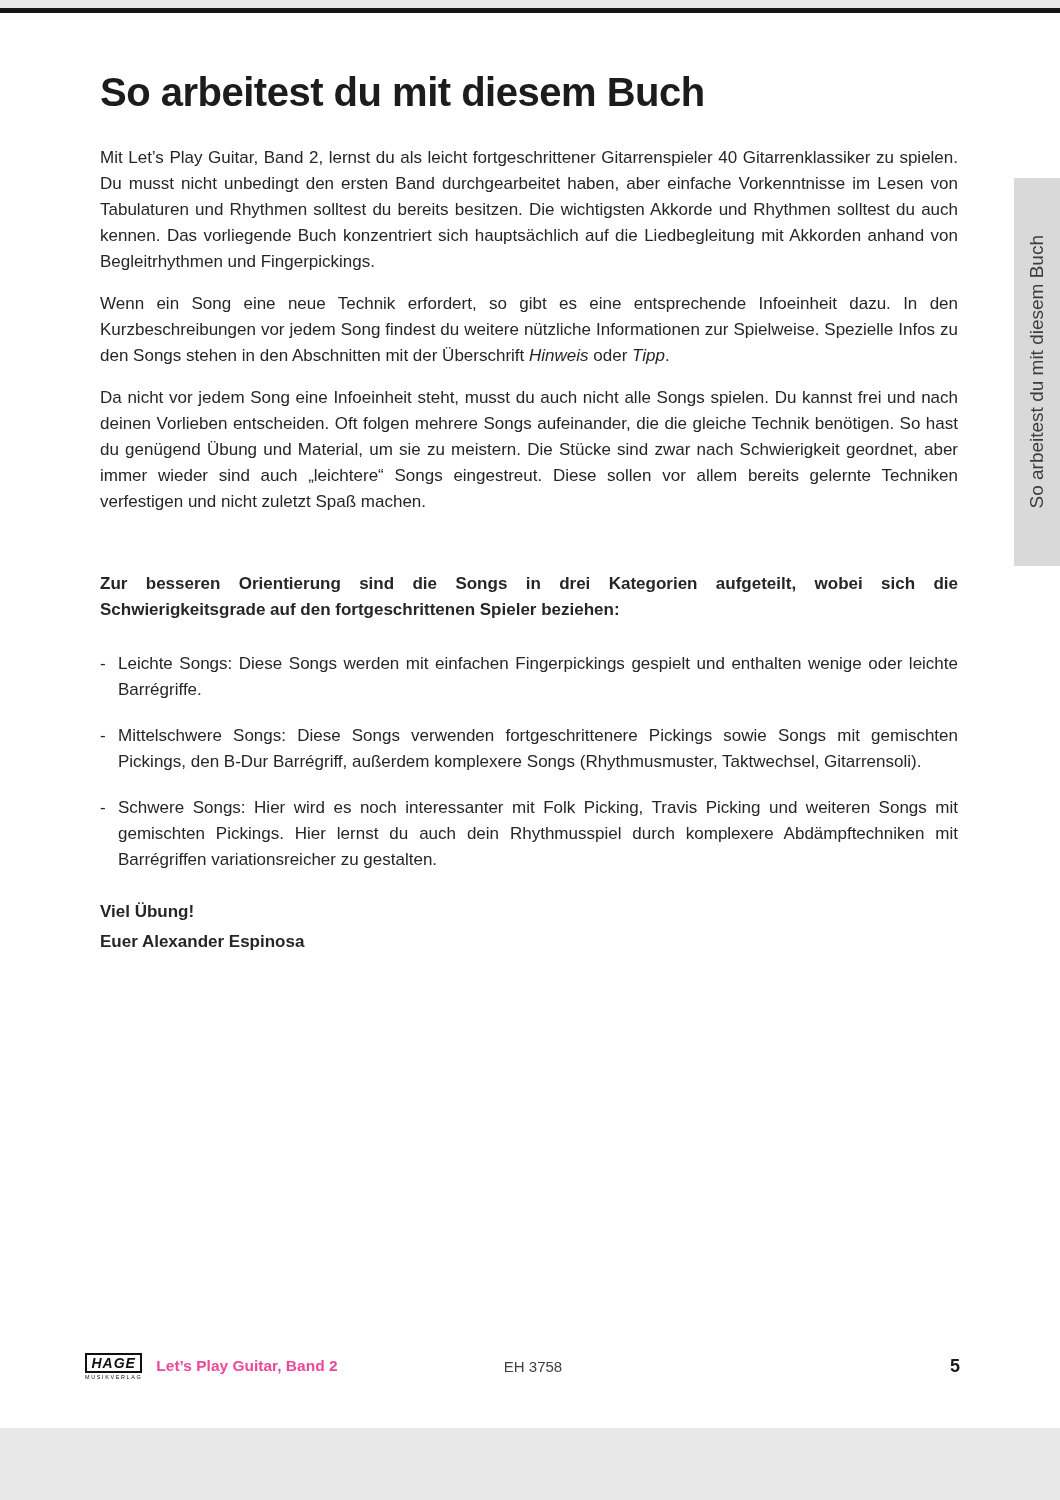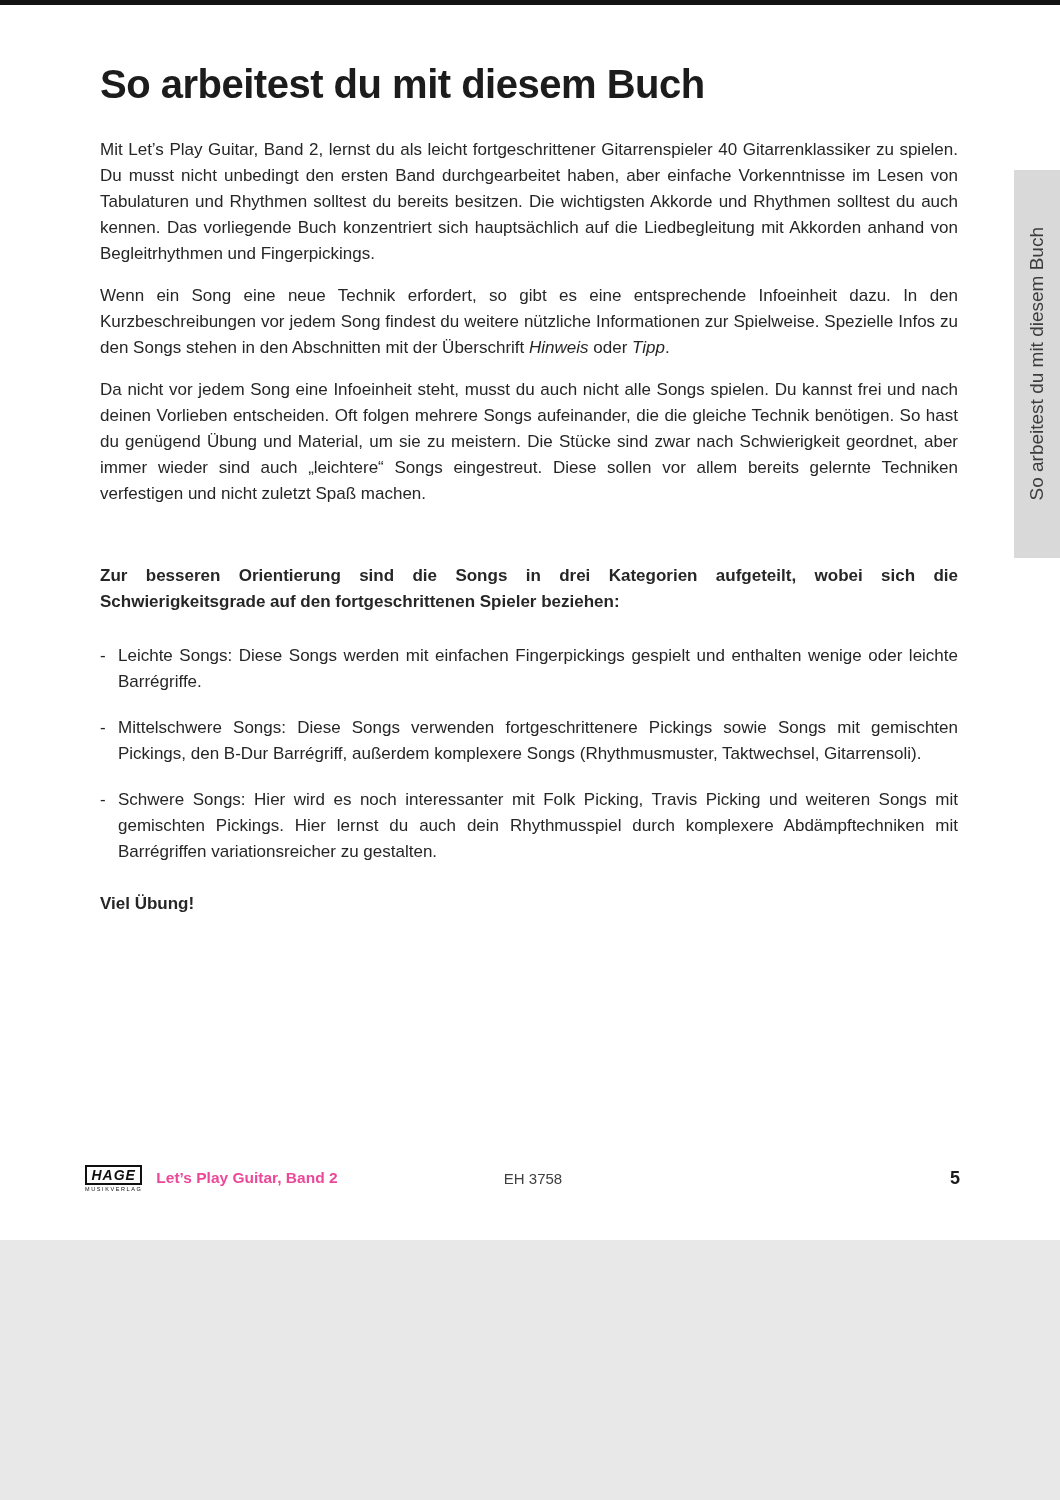--- a/index.html
+++ b/index.html
@@ -1,19 +1,19 @@
 <!DOCTYPE html>
 <html><head>
 <meta charset="utf-8">
 <style>
   html,body { margin:0; padding:0; background:#e8e8e8; }
   .page {
     position:relative;
-    width:1060px; height:1240px;
-    margin:0 auto;
+    width:1060px; height:1420px;
+    margin:8px auto;
     background:#ffffff;
     font-family:"Liberation Sans", sans-serif;
     color:#262626;
     overflow:hidden;
   }
   .top-edge {
     position:absolute; top:0; left:0; right:0; height:5px;
     background:#141414;
   }
   .content {
@@ -123,20 +123,21 @@
 
       <div class="list-item">
         <span class="list-dash">-</span>
         <span class="list-text">Schwere Songs: Hier wird es noch interessanter mit Folk Picking, Travis Picking und weiteren Songs mit gemischten Pickings. Hier lernst du auch dein Rhythmusspiel durch komplexere Abdämpftechniken mit Barrégriffen variationsreicher zu gestalten.</span>
       </div>
 
     </div>
 
     <div class="closing">
       <div>Viel Übung!</div>
+      <div>Euer Alexander Espinosa</div>
     </div>
 
   </div>
 
   <div class="side-tab">
     <span class="side-tab-text">So arbeitest du mit diesem Buch</span>
   </div>
 
   <div class="footer">
     <div class="logo">

